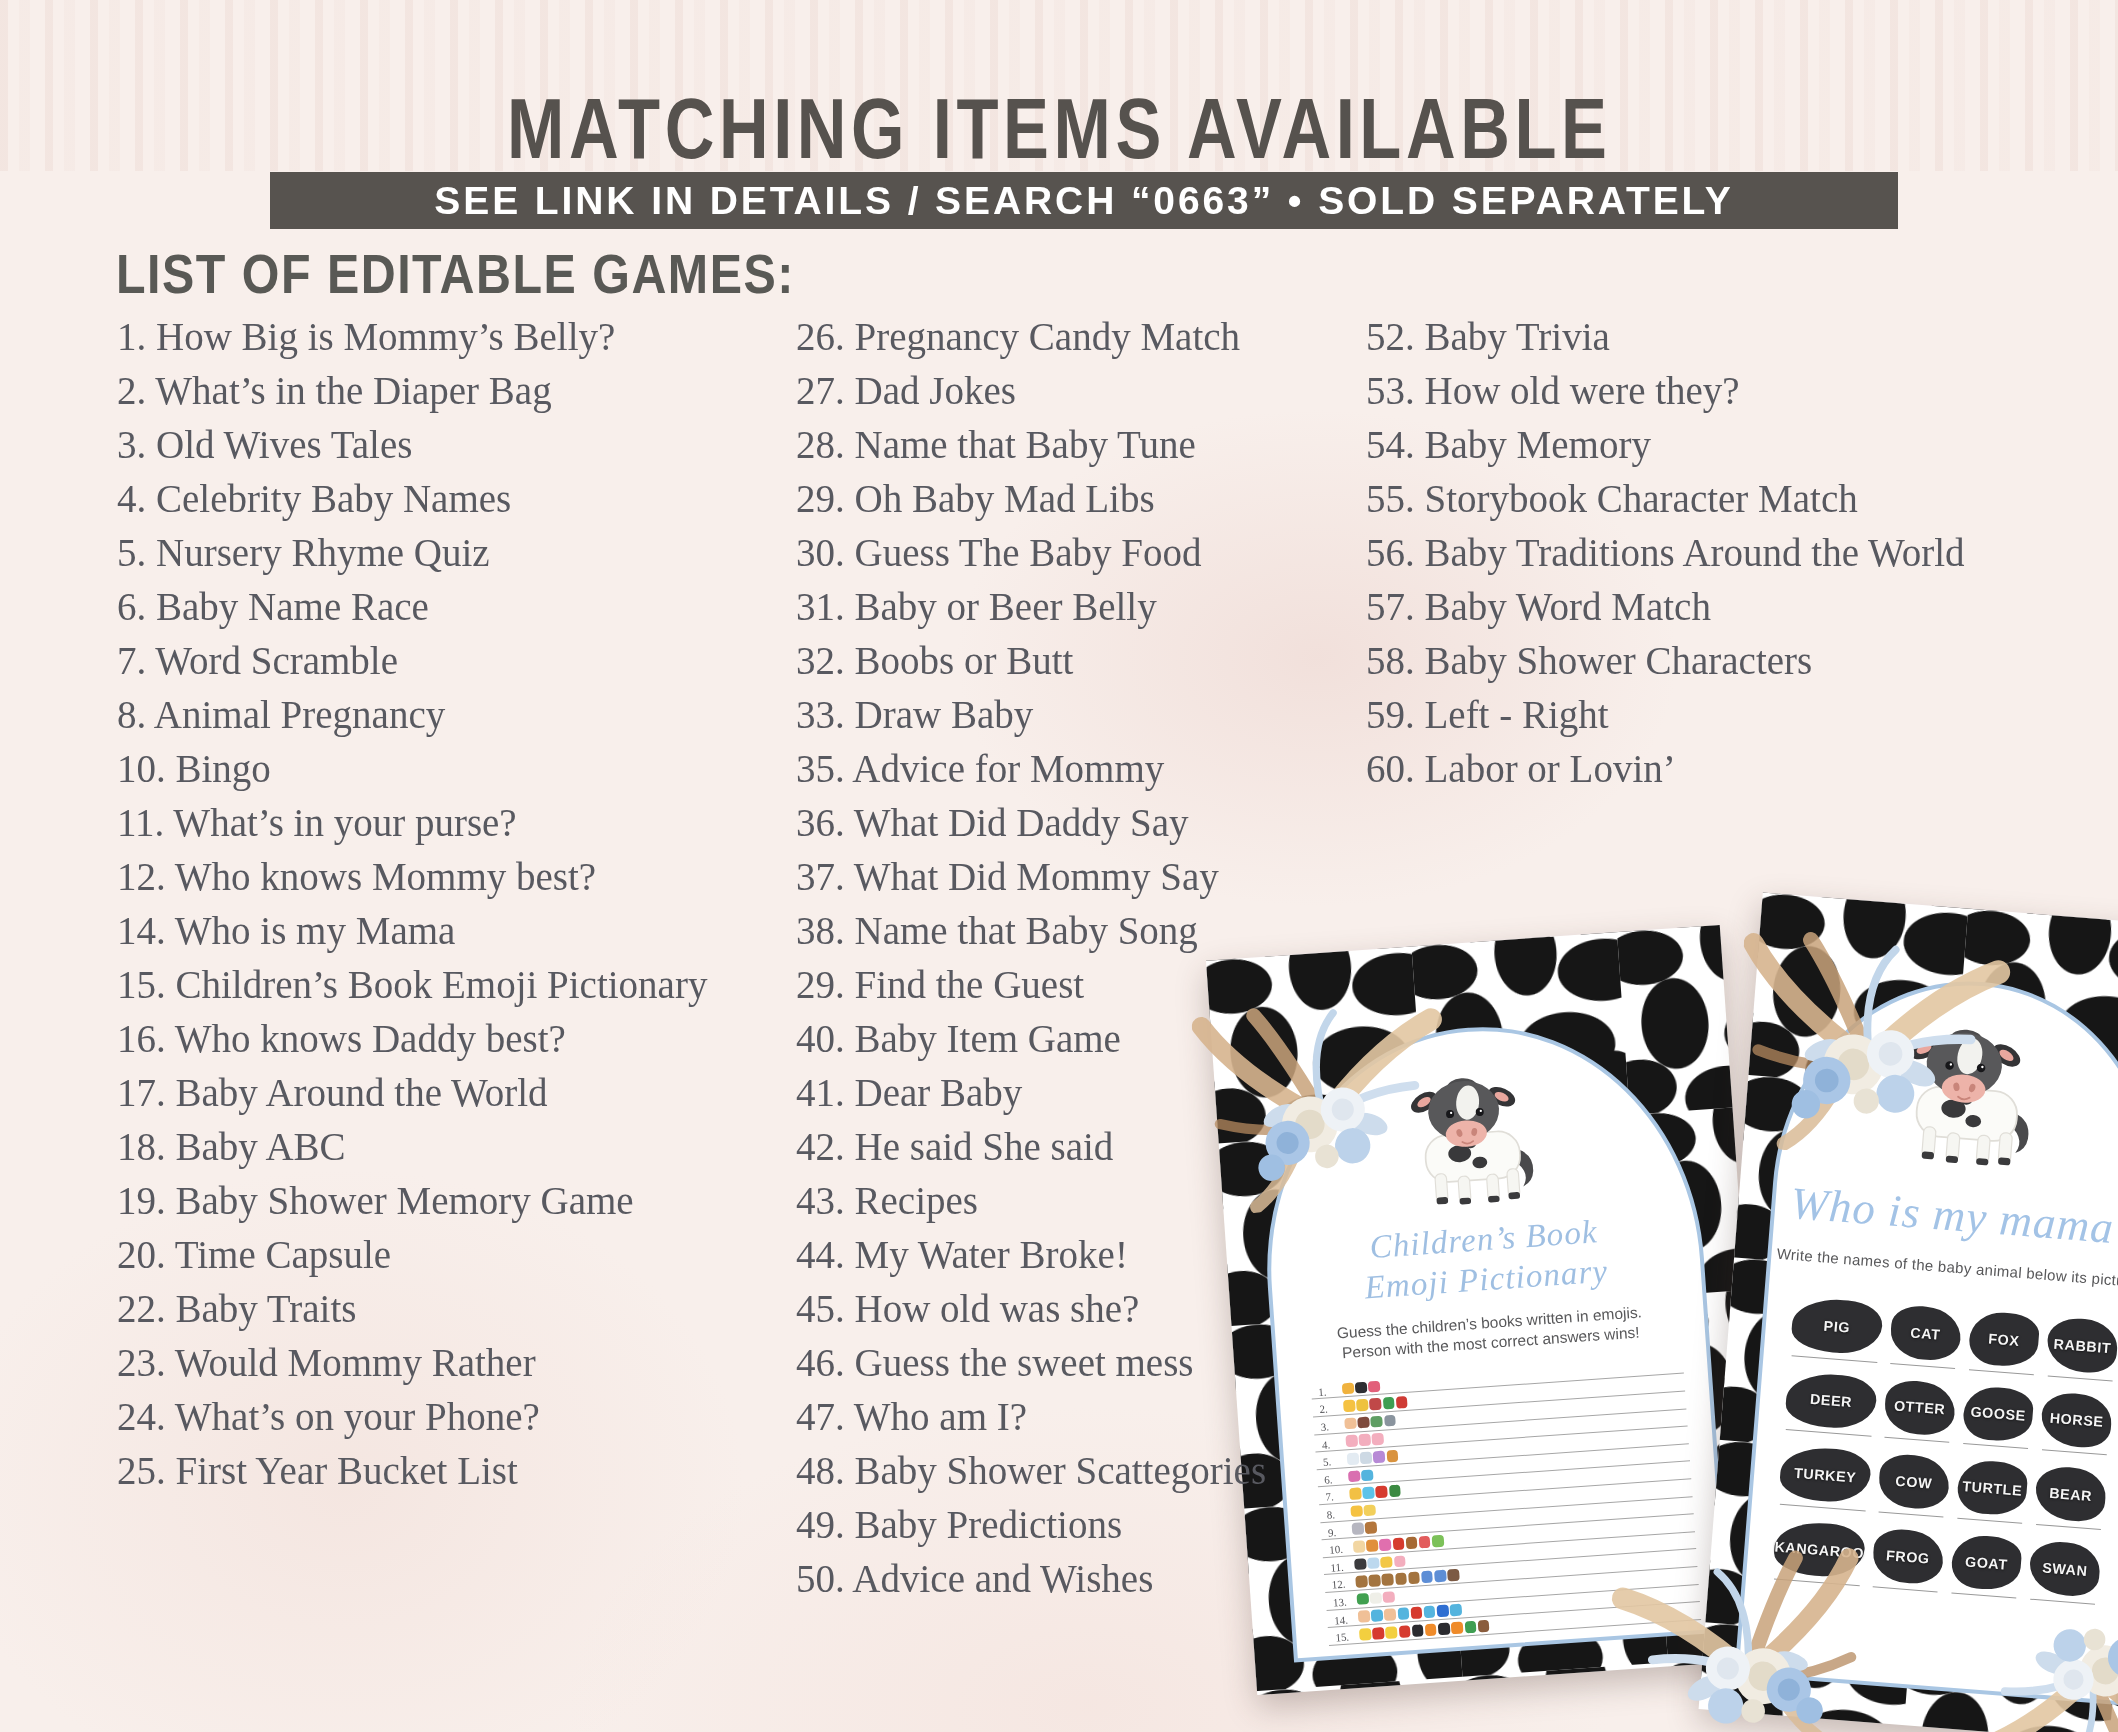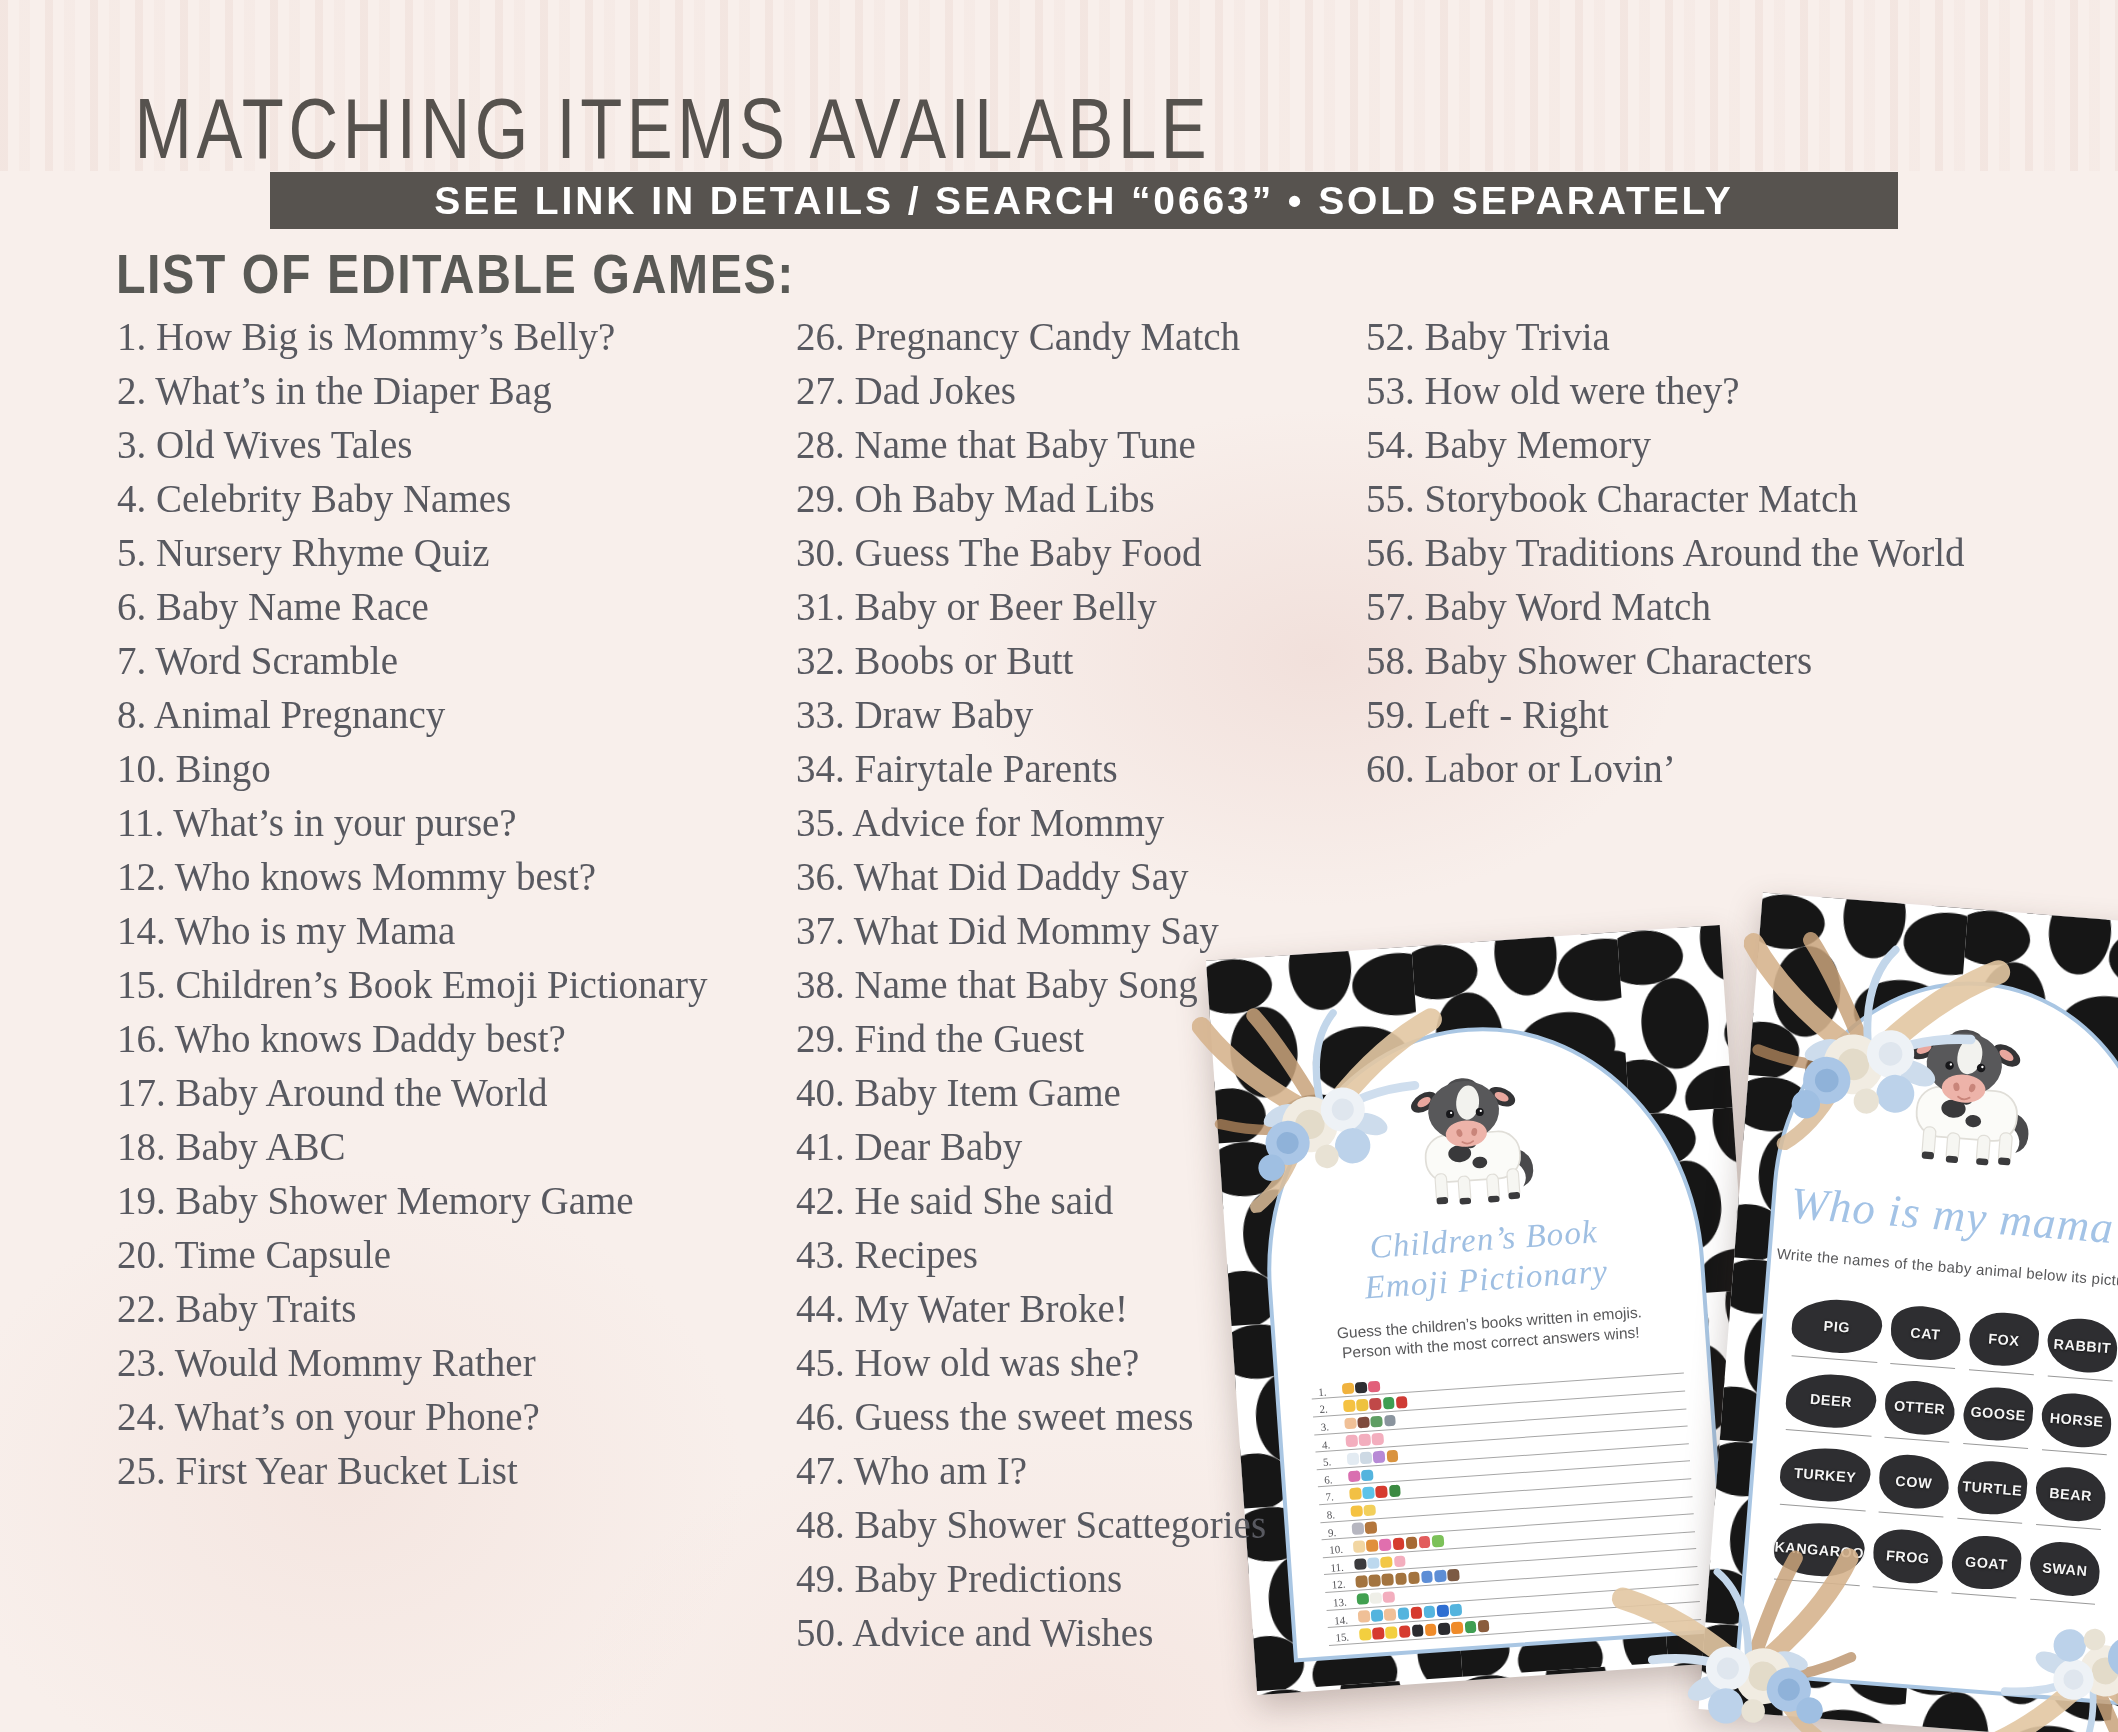--- a/index.html
+++ b/index.html
@@ -9,22 +9,22 @@
 
   .topband{position:absolute;top:0;left:0;right:0;height:171px;z-index:0;opacity:.75;
     background:repeating-linear-gradient(90deg,
       rgba(233,211,204,0.45) 0 8px, rgba(250,243,240,0) 8px 19.5px,
       rgba(240,224,218,0.38) 19.5px 30px, rgba(255,255,255,0) 30px 45px);}
   .washes{position:absolute;inset:0;z-index:0;background:
       radial-gradient(515px 355px at 1317px 658px, rgba(236,212,206,0.55), transparent 70%),
       radial-gradient(573px 458px at 344px 1489px, rgba(240,219,212,0.45), transparent 70%),
       radial-gradient(744px 429px at 1088px 1706px, rgba(243,224,218,0.55), transparent 70%);}
 
-  #page-title{position:absolute;left:0;right:0;top:94px;z-index:5;
-    color:#56524e;font-weight:400;font-size:86px;line-height:69px;white-space:nowrap;}
+  #page-title{position:absolute;left:0;right:0;top:94px;z-index:5;text-align:center;
+    color:#56524e;font-weight:700;font-size:86px;line-height:69px;white-space:nowrap;}
   #page-title span{display:inline-block;transform:scaleX(0.8);letter-spacing:5.7px;}
 
   #banner{position:absolute;left:270px;top:172px;width:1628px;height:57px;z-index:5;
     background:#57534f;display:flex;align-items:center;justify-content:center;}
   #banner span{color:#ffffff;font-weight:700;font-size:39px;letter-spacing:2.9px;white-space:nowrap;}
 
   #list-heading{position:absolute;left:116px;top:242px;z-index:5;color:#595955;
     font-weight:700;font-size:55px;letter-spacing:1.7px;transform:scaleX(0.88);
     transform-origin:left top;white-space:nowrap;}
 
@@ -194,21 +194,20 @@
     </div>
   <div id="games-col-1" class="games-col">
       <div class="game-item">26. Pregnancy Candy Match</div>
       <div class="game-item">27. Dad Jokes</div>
       <div class="game-item">28. Name that Baby Tune</div>
       <div class="game-item">29. Oh Baby Mad Libs</div>
       <div class="game-item">30. Guess The Baby Food</div>
       <div class="game-item">31. Baby or Beer Belly</div>
       <div class="game-item">32. Boobs or Butt</div>
       <div class="game-item">33. Draw Baby</div>
-      <div class="game-item">34. Fairytale Parents</div>
       <div class="game-item">35. Advice for Mommy</div>
       <div class="game-item">36. What Did Daddy Say</div>
       <div class="game-item">37. What Did Mommy Say</div>
       <div class="game-item">38. Name that Baby Song</div>
       <div class="game-item">29. Find the Guest</div>
       <div class="game-item">40. Baby Item Game</div>
       <div class="game-item">41. Dear Baby</div>
       <div class="game-item">42. He said She said</div>
       <div class="game-item">43. Recipes</div>
       <div class="game-item">44. My Water Broke!</div>

